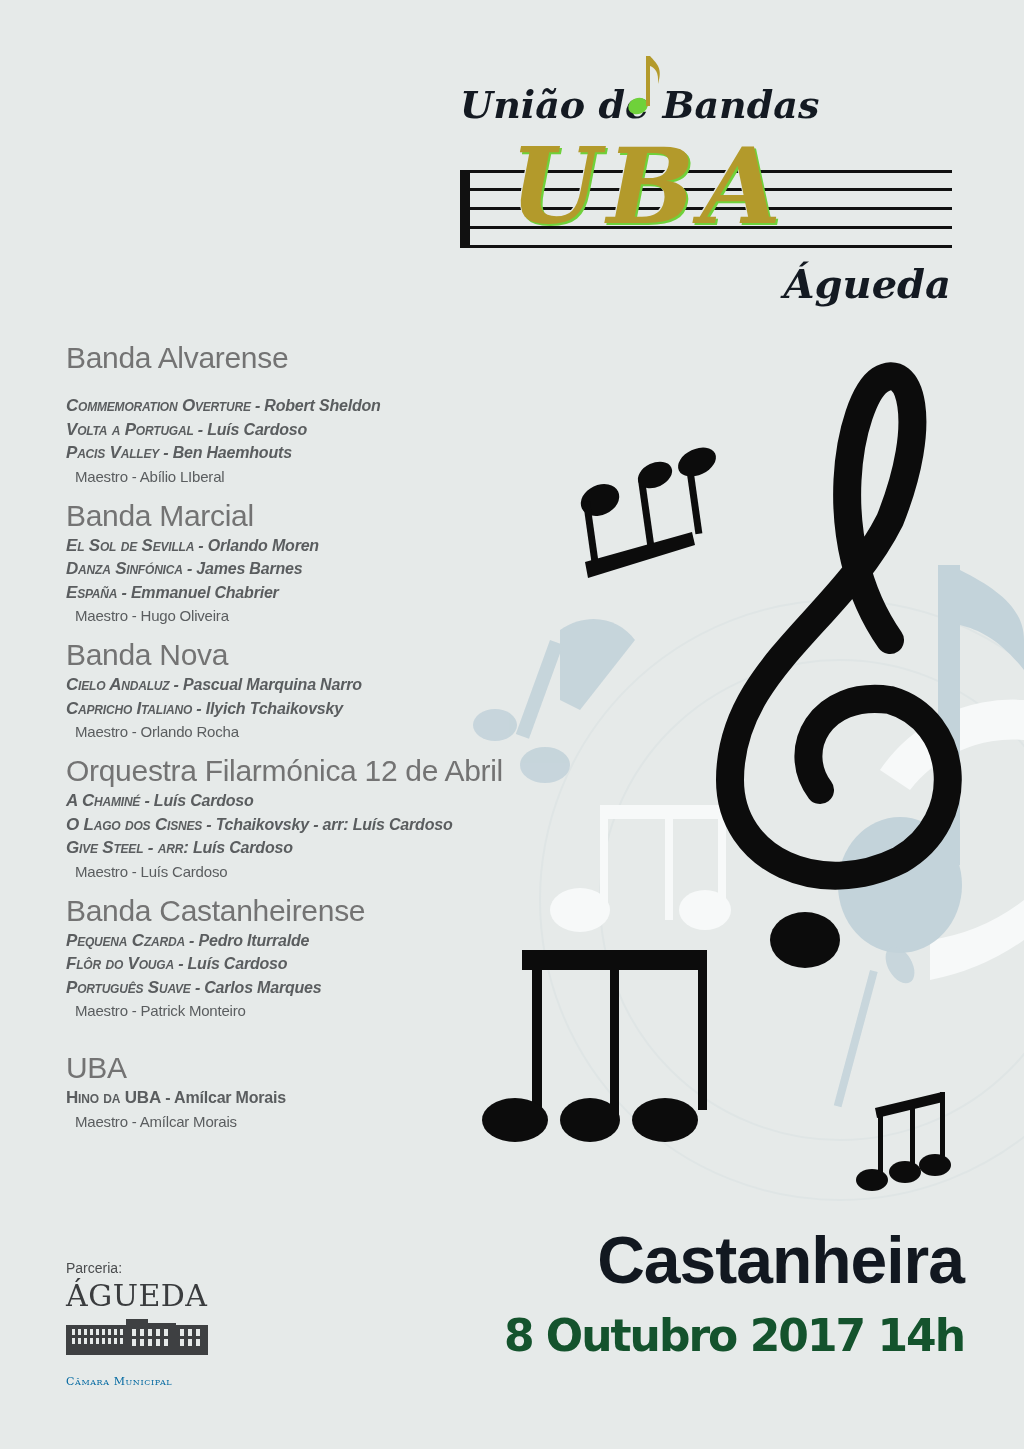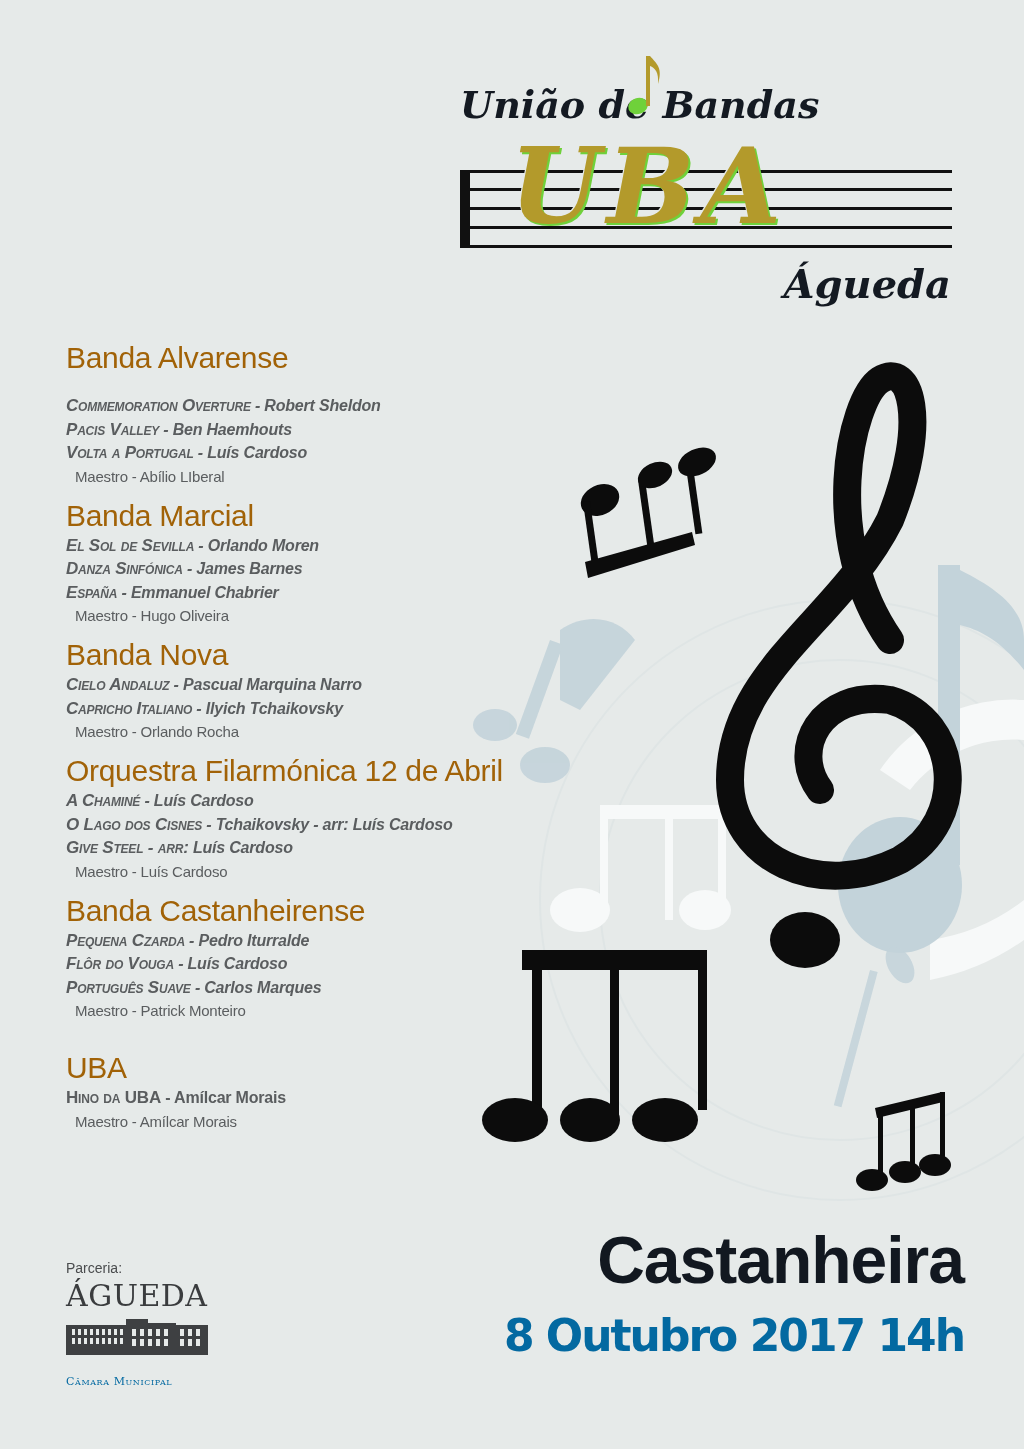--- a/index.html
+++ b/index.html
@@ -28,21 +28,21 @@
     .logo-city {
       position: absolute; right: 14px; top: 190px;
       font-family: "DejaVu Serif", serif; font-style: italic; font-weight: bold;
       font-size: 40px; color: #141a22; white-space: nowrap;
     }
 
     
     .program { left: 66px; top: 340px; width: 470px; }
     .band { margin-bottom: 10px; }
     .band-name {
-      font-size: 30px; color: #a16207; line-height: 36px; margin: 0; font-weight: normal;
+      font-size: 30px; color: #737373; line-height: 36px; margin: 0; font-weight: normal;
       letter-spacing: -0.3px;
     }
     .band-name.spaced { margin-bottom: 18px; }
     .piece {
       font-size: 16px; font-weight: bold; font-style: italic; line-height: 23.5px;
       color: #5a5d5f; white-space: nowrap; letter-spacing: -0.2px;
     }
     .piece .title { font-variant: small-caps; font-size: 17px; }
     .maestro { font-size: 15px; line-height: 23px; color: #5a5d5f; letter-spacing: -0.2px; margin-left: 9px; }
     .uba-block { margin-top: 28px; }
@@ -62,21 +62,21 @@
 
     
     .event-place {
       right: 60px; top: 1222px;
       font-family: Liberation Sans, sans-serif; font-weight: bold; font-size: 66px;
       color: #121820; letter-spacing: -1px; white-space: nowrap;
     }
     .event-date {
       right: 60px; top: 1310px;
       font-family: "DejaVu Sans", sans-serif; font-weight: bold; font-size: 44px;
-      color: #0369a1; letter-spacing: -2px; white-space: nowrap;
+      color: #14532d; letter-spacing: -2px; white-space: nowrap;
     }
 
     .art { left: 460px; top: 340px; width: 564px; height: 870px; }
   </style>
 </head>
 <body>
 
 <div class="abs logo">
   <div class="logo-title">União de Bandas</div>
   <svg class="abs" style="left:170px;top:-20px" width="40" height="72" viewBox="0 0 40 72">
@@ -168,22 +168,22 @@
   <g fill="#c3d3da" opacity="0.85">
     <ellipse cx="440" cy="625" rx="12" ry="20" transform="rotate(-30 440 625)"></ellipse>
     <rect x="410" y="630" width="8" height="140" transform="rotate(15 410 630)"></rect>
   </g>
 </svg>
 
 <div class="abs program">
   <div class="band">
     <h2 class="band-name spaced">Banda Alvarense</h2>
     <div class="piece"><span class="title">Commemoration Overture</span><span> - Robert Sheldon</span></div>
+    <div class="piece"><span class="title">Volta a Portugal</span><span> - Luís Cardoso</span></div>
     <div class="piece"><span class="title">Pacis Valley</span><span> - Ben Haemhouts</span></div>
-    <div class="piece"><span class="title">Volta a Portugal</span><span> - Luís Cardoso</span></div>
     <div class="maestro">Maestro - Abílio LIberal</div>
   </div>
 
   <div class="band">
     <h2 class="band-name">Banda Marcial</h2>
     <div class="piece"><span class="title">El Sol de Sevilla</span><span> - Orlando Moren</span></div>
     <div class="piece"><span class="title">Danza Sinfónica</span><span> - James Barnes</span></div>
     <div class="piece"><span class="title">España</span><span> - Emmanuel Chabrier</span></div>
     <div class="maestro">Maestro - Hugo Oliveira</div>
   </div>

